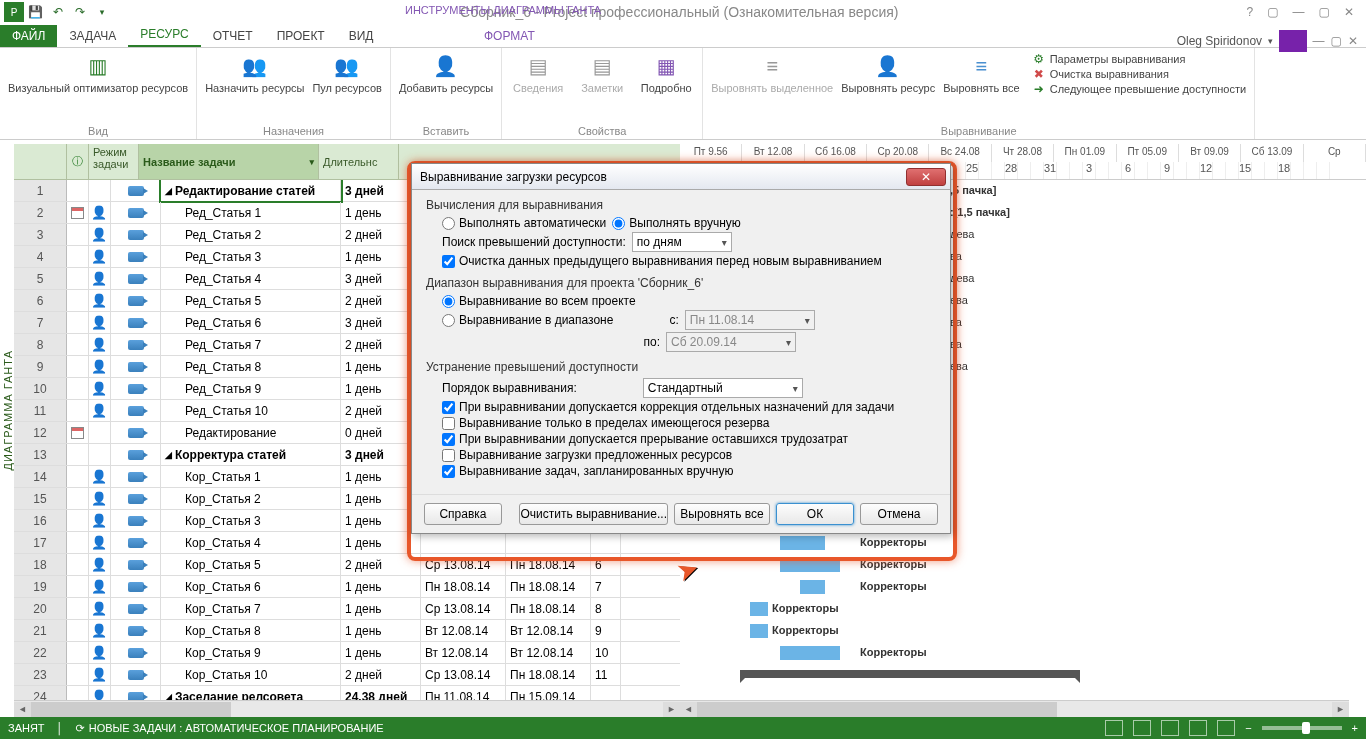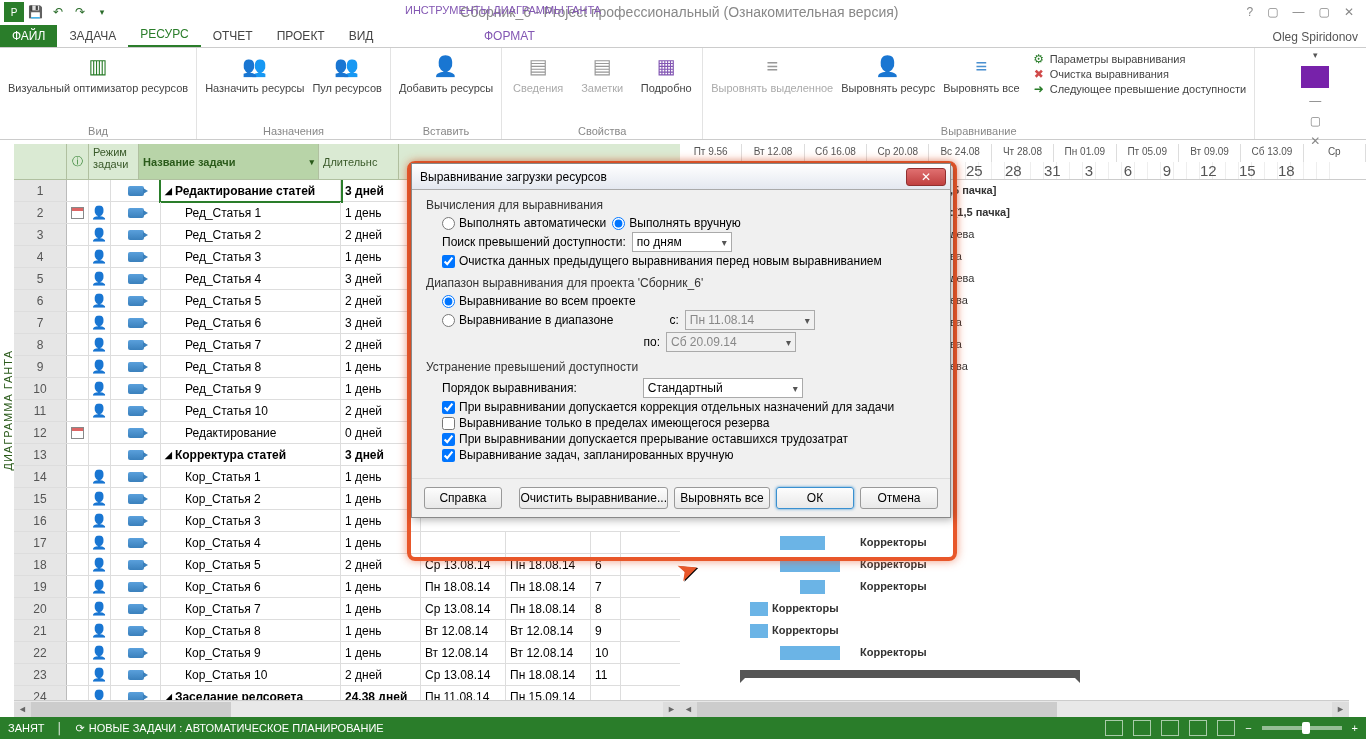--- a/index.html
+++ b/index.html
@@ -8,21 +8,21 @@
 .qat { display: flex; gap: 2px; align-items: center; }
 .qat-btn { width: 20px; height: 20px; display: flex; align-items: center; justify-content: center; color: #2a6c2a; }
 .title-center { flex: 1; text-align: center; color: #888; font-size: 14px; }
 .title-tools { color: #8357b3; position: absolute; left: 405px; top: 4px; font-size: 11px; }
 .winbtns { display: flex; gap: 14px; color: #888; padding-right: 8px;}
 .ribbon-tabs { height: 24px; display: flex; align-items: flex-end; border-bottom: 1px solid #ccc; }
 .rtab { padding: 4px 12px; font-size: 12px; color: #444; cursor: pointer; }
 .rtab.file { background: #2a7d2a; color: #fff; }
 .rtab.active { color: #2a7d2a; border-bottom: 2px solid #2a7d2a; }
 .rtab.format { color: #8357b3; position: absolute; left: 472px; }
-.user-area { position: absolute; right: 8px; top: 30px; display: flex; align-items: center; gap: 6px; color: #555; flex-direction: column; }
+.user-area { position: absolute; right: 8px; top: 30px; display: flex; align-items: center; gap: 6px; color: #555; }
 .avatar { width: 28px; height: 22px; background: #72a; }
 .ribbon-body { height: 92px; background: #fff; border-bottom: 1px solid #ccc; display: flex; }
 .rgroup { border-right: 1px solid #e3e3e3; padding: 4px 8px 2px; display: flex; flex-direction: column; justify-content: space-between; }
 .rgroup-label { text-align: center; font-size: 11px; color: #888; }
 .rgroup-items { display: flex; gap: 8px; align-items: flex-start; }
 .rbtn { display: flex; flex-direction: column; align-items: center; gap: 2px; min-width: 56px; text-align: center; font-size: 11px; color: #444; }
 .rbtn.disabled { color: #aaa; }
 .ricon { width: 32px; height: 28px; display: flex; align-items: center; justify-content: center; font-size: 20px; color: #2a7d2a; }
 .ricon.purple { color: #8357b3; }
 .ricon.gray { color: #999; }
@@ -54,21 +54,21 @@
 .red-man { color: #d04a4a; font-size: 13px; }
 .cal-icon { width: 14px; height: 12px; background: #fff; border: 1px solid #888; position: relative; }
 .cal-icon::before { content: ''; position: absolute; top: 0; left: 0; right: 0; height: 3px; background: #d66;}
 
 .sidebar-label { position: absolute; left: 2px; top: 350px; writing-mode: vertical-rl; transform: rotate(180deg); font-size: 11px; color: #2a5a1a; letter-spacing: 1px; }
 
 .gantt-area { position: absolute; top: 144px; left: 680px; right: 0; bottom: 29px; background: #fff; overflow: hidden; }
 .gantt-hdr { height: 36px; border-bottom: 1px solid #ccc; display: flex; flex-direction: column; }
 .gantt-hdr-row { display: flex; height: 18px; font-size: 10px; color: #555; }
 .gdate { width: 65px; border-right: 1px solid #ddd; text-align: center; padding-top: 2px;}
-.gday { width: 13px; border-right: 1px solid #eee; text-align: center; font-size: 15px; }
+.gday { width: 13px; border-right: 1px solid #eee; text-align: center; font-size: 11px; }
 .gantt-body { position: relative; }
 .gbar { position: absolute; height: 14px; background: #6bb4e6; }
 .gsum { position: absolute; height: 8px; background: #555; }
 .gsum::before, .gsum::after { content:''; position:absolute; top:8px; border-top:5px solid #555; }
 .gsum::before { left:0; border-right:5px solid transparent; }
 .gsum::after { right:0; border-left:5px solid transparent; }
 .gtxt { position: absolute; font-size: 11px; color: #333; white-space: nowrap; }
 
 .dialog-shadow { position: absolute; left: 407px; top: 161px; width: 550px; height: 400px; border: 4px solid #e8572a; border-radius: 8px; box-shadow: 0 0 10px rgba(232,87,42,0.6); pointer-events: none; z-index: 99;}
 .dialog { position: absolute; left: 411px; top: 163px; width: 540px; background: #f0f0f0; border: 1px solid #888; z-index: 100; box-shadow: 2px 2px 8px rgba(0,0,0,0.3); font-size: 12px;}
@@ -724,20 +724,26 @@
           </label>
         </div>
       <div class="dlg-row">
           <label>
             <input type="checkbox" class="check" checked="" style="">
             <span>При выравнивании допускается прерывание оставшихся трудозатрат</span>
           </label>
         </div>
       <div class="dlg-row">
           <label>
+            <input type="checkbox" class="check" style="">
+            <span>Выравнивание загрузки предложенных ресурсов</span>
+          </label>
+        </div>
+      <div class="dlg-row">
+          <label>
             <input type="checkbox" class="check" checked="" style="">
             <span>Выравнивание задач, запланированных вручную</span>
           </label>
         </div>
     </div>
   </div>
   <div class="dlg-buttons">
     <div class="dlg-btn" style="margin-right:auto;">
         <span>Справка</span>
       </div>

